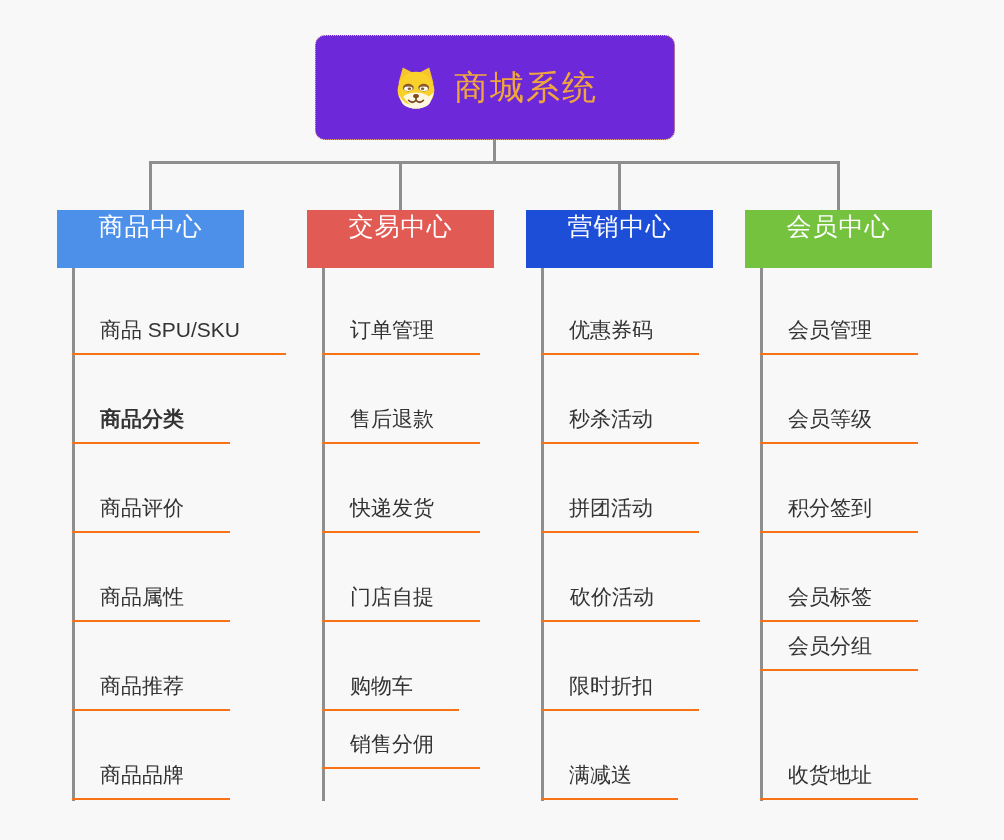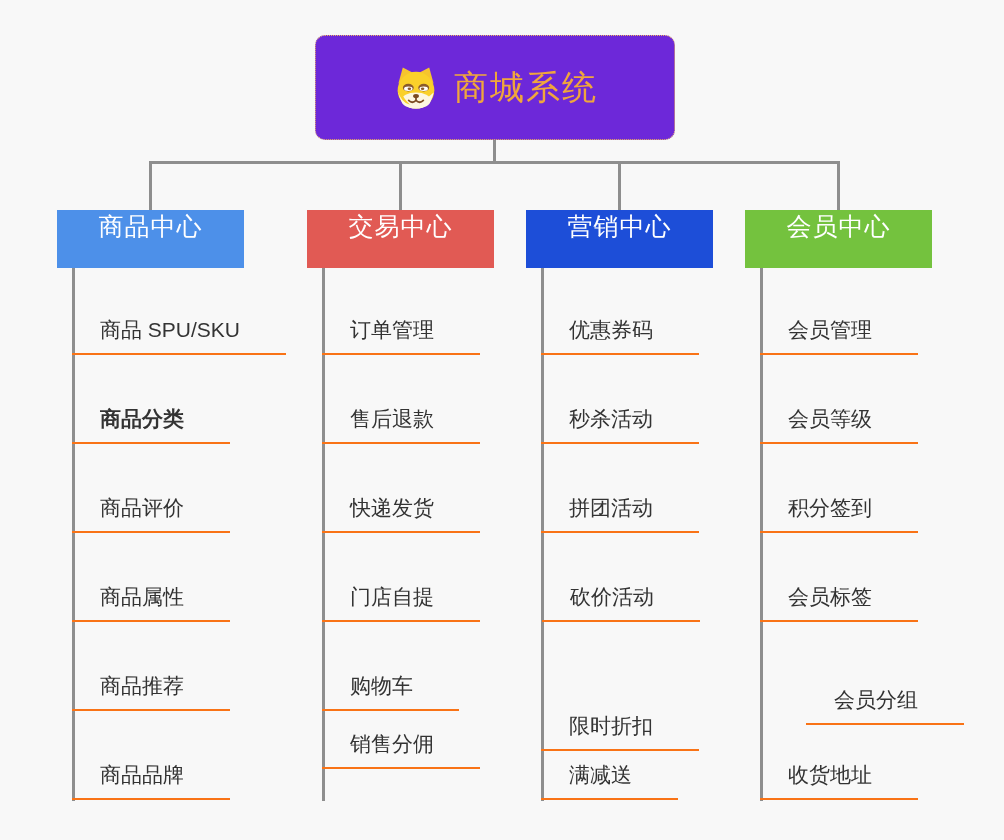--- a/index.html
+++ b/index.html
@@ -127,28 +127,28 @@
       <div class="leaf" style="left: 322px; top: 728px;"><span>销售分佣</span></div>
       <div class="cline" style="left: 618px; top: 161px; width: 3px; height: 50px; background: rgb(142, 142, 142);"></div>
       <div class="branch-node" style="left: 526px; background: #1d4ed8;">
         <span class="branch-label">营销中心</span>
       </div>
       <div class="cline" style="left: 541px; top: 268px; width: 3px; height: 533px; background: rgb(142, 142, 142);"></div>
       <div class="leaf" style="left: 541px; top: 314px;"><span>优惠券码</span></div>
       <div class="leaf" style="left: 541px; top: 403px;"><span>秒杀活动</span></div>
       <div class="leaf" style="left: 541px; top: 492px;"><span>拼团活动</span></div>
       <div class="leaf" style="left: 542px; top: 581px;"><span>砍价活动</span></div>
-      <div class="leaf" style="left: 541px; top: 710px;"><span>限时折扣</span></div>
+      <div class="leaf" style="left: 541px; top: 670px;"><span>限时折扣</span></div>
       <div class="leaf" style="left: 541px; top: 759px;"><span>满减送</span></div>
       <div class="cline" style="left: 837px; top: 161px; width: 3px; height: 50px; background: rgb(142, 142, 142);"></div>
       <div class="branch-node" style="left: 745px; background: rgb(116, 194, 62);">
         <span class="branch-label">会员中心</span>
       </div>
       <div class="cline" style="left: 760px; top: 268px; width: 3px; height: 533px; background: rgb(142, 142, 142);"></div>
       <div class="leaf" style="left: 760px; top: 314px;"><span>会员管理</span></div>
       <div class="leaf" style="left: 760px; top: 403px;"><span>会员等级</span></div>
       <div class="leaf" style="left: 760px; top: 492px;"><span>积分签到</span></div>
       <div class="leaf" style="left: 760px; top: 581px;"><span>会员标签</span></div>
-      <div class="leaf" style="left: 760px; top: 684px; padding-left: 46px;"><span>会员分组</span></div>
+      <div class="leaf" style="left: 760px; top: 630px;"><span>会员分组</span></div>
       <div class="leaf" style="left: 760px; top: 759px;"><span>收货地址</span></div>
     </div>
 
 </div>
 
 </body></html>

